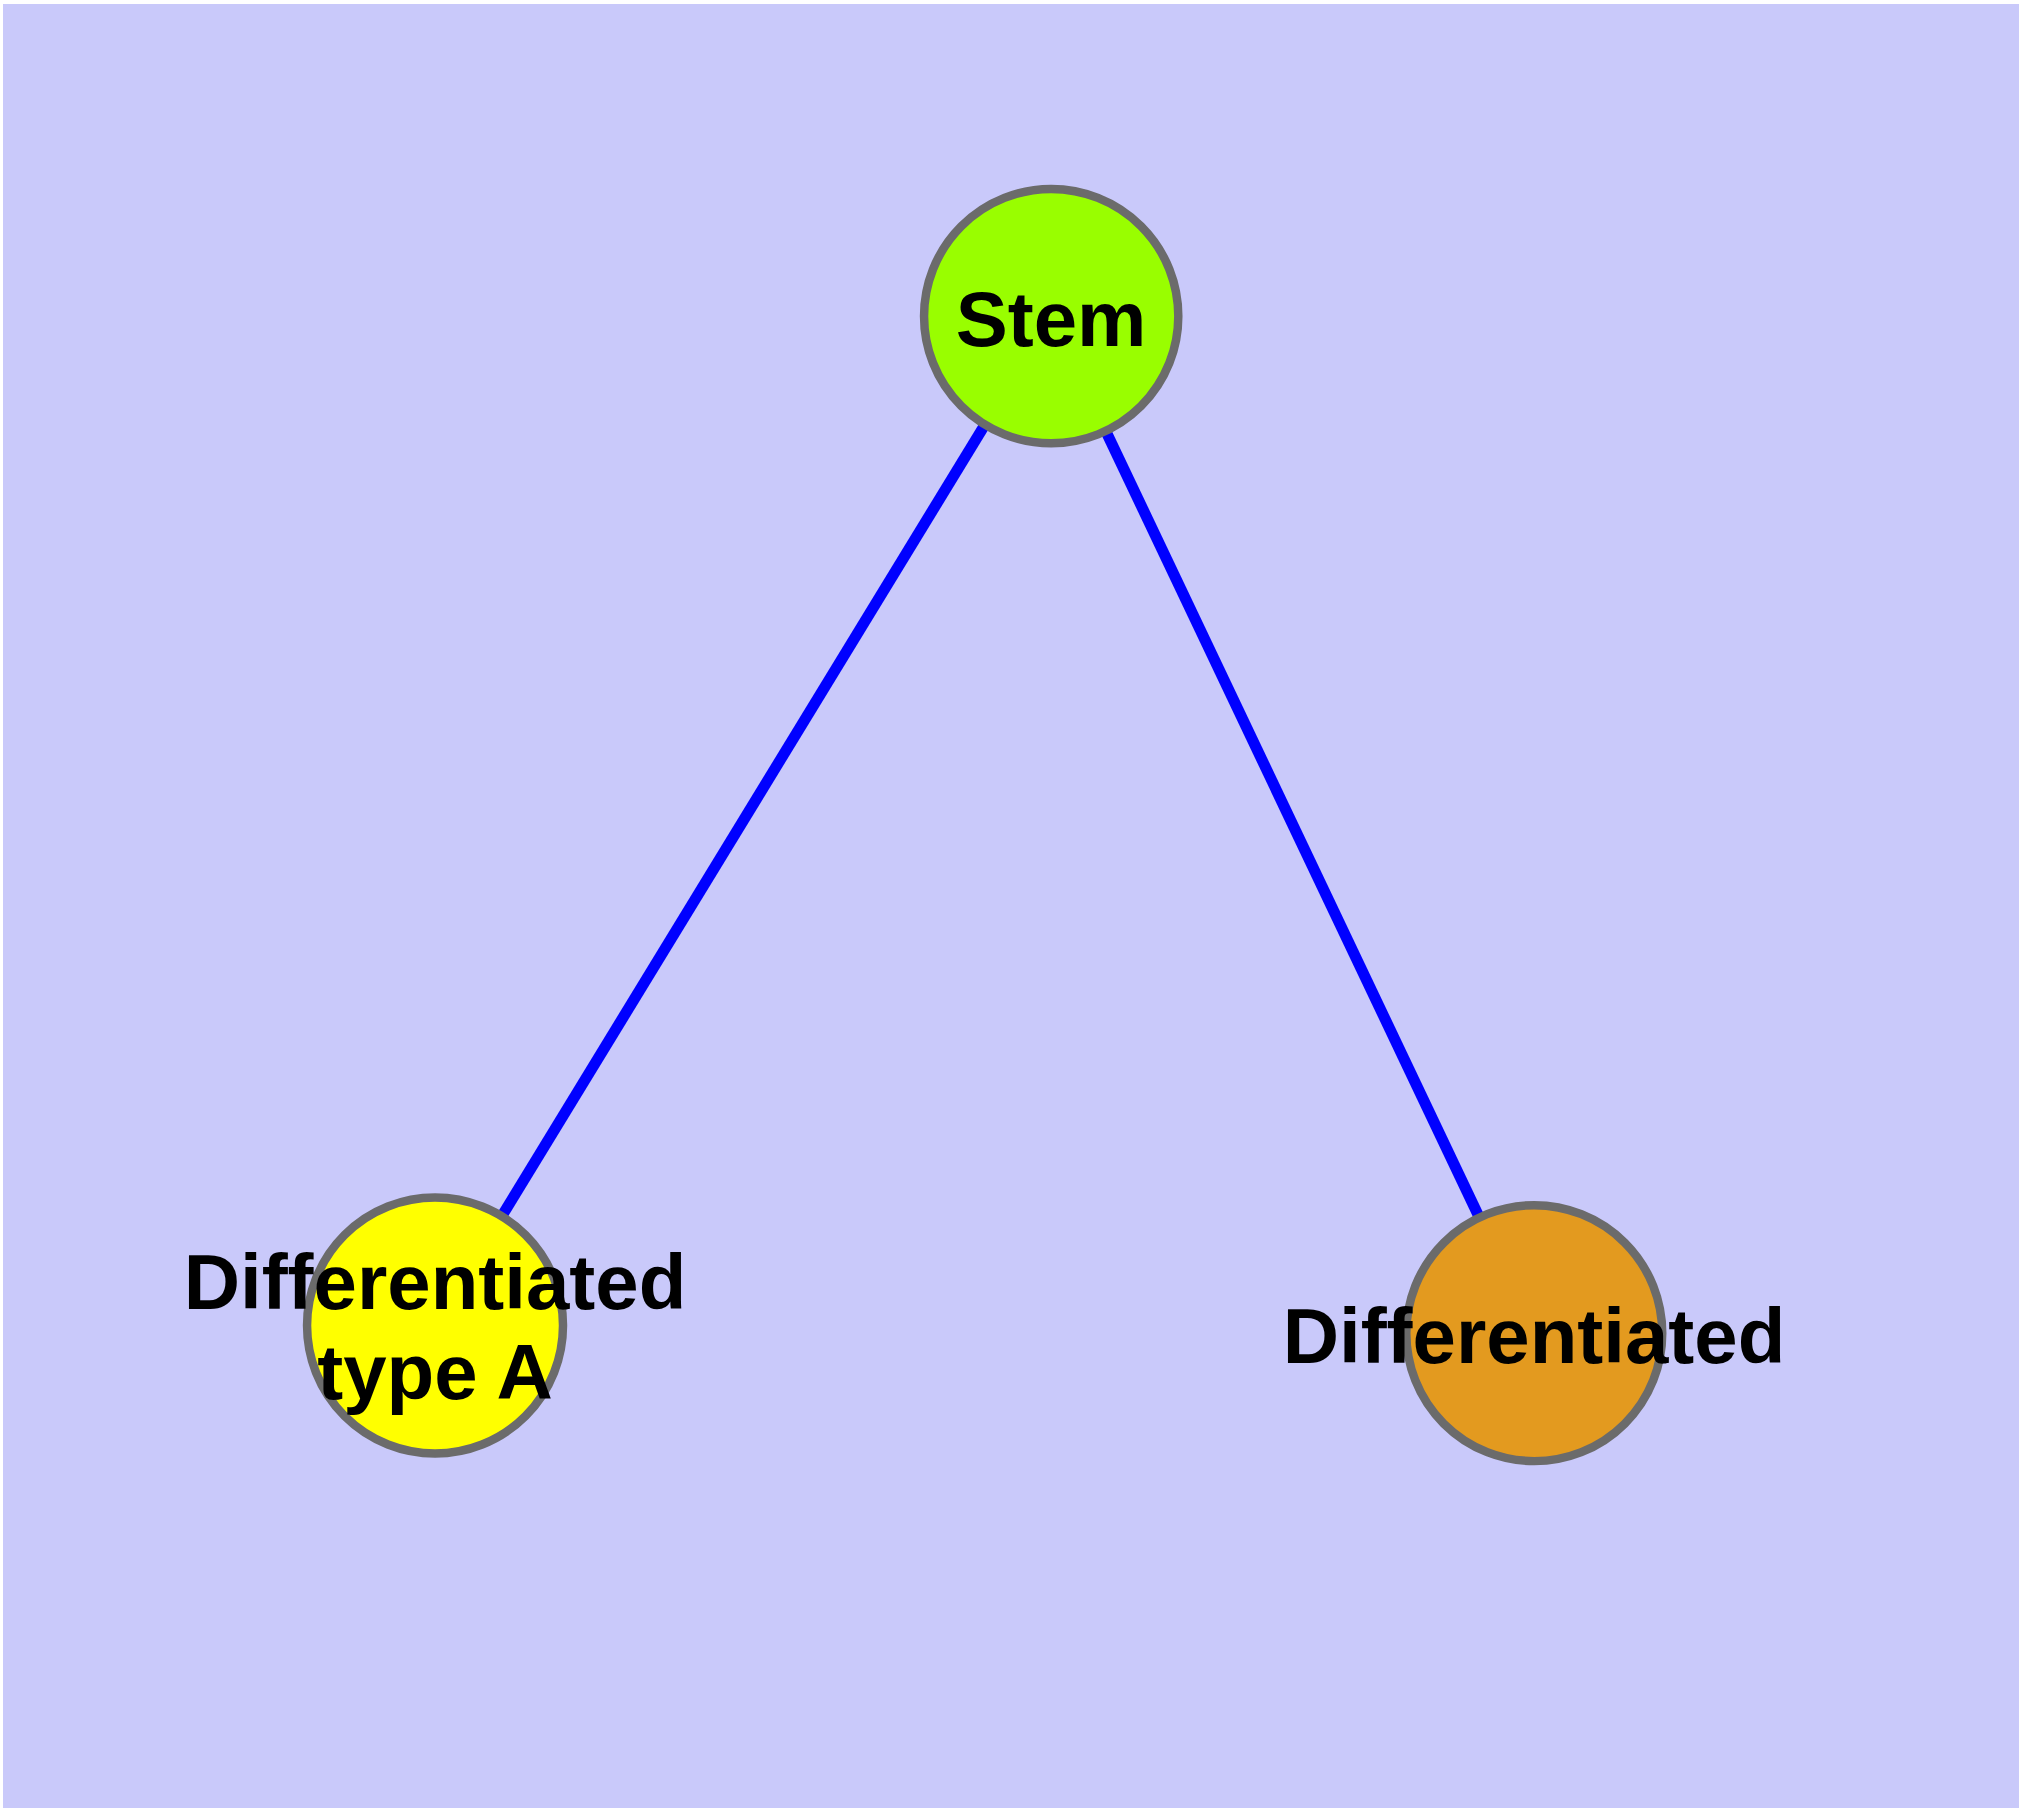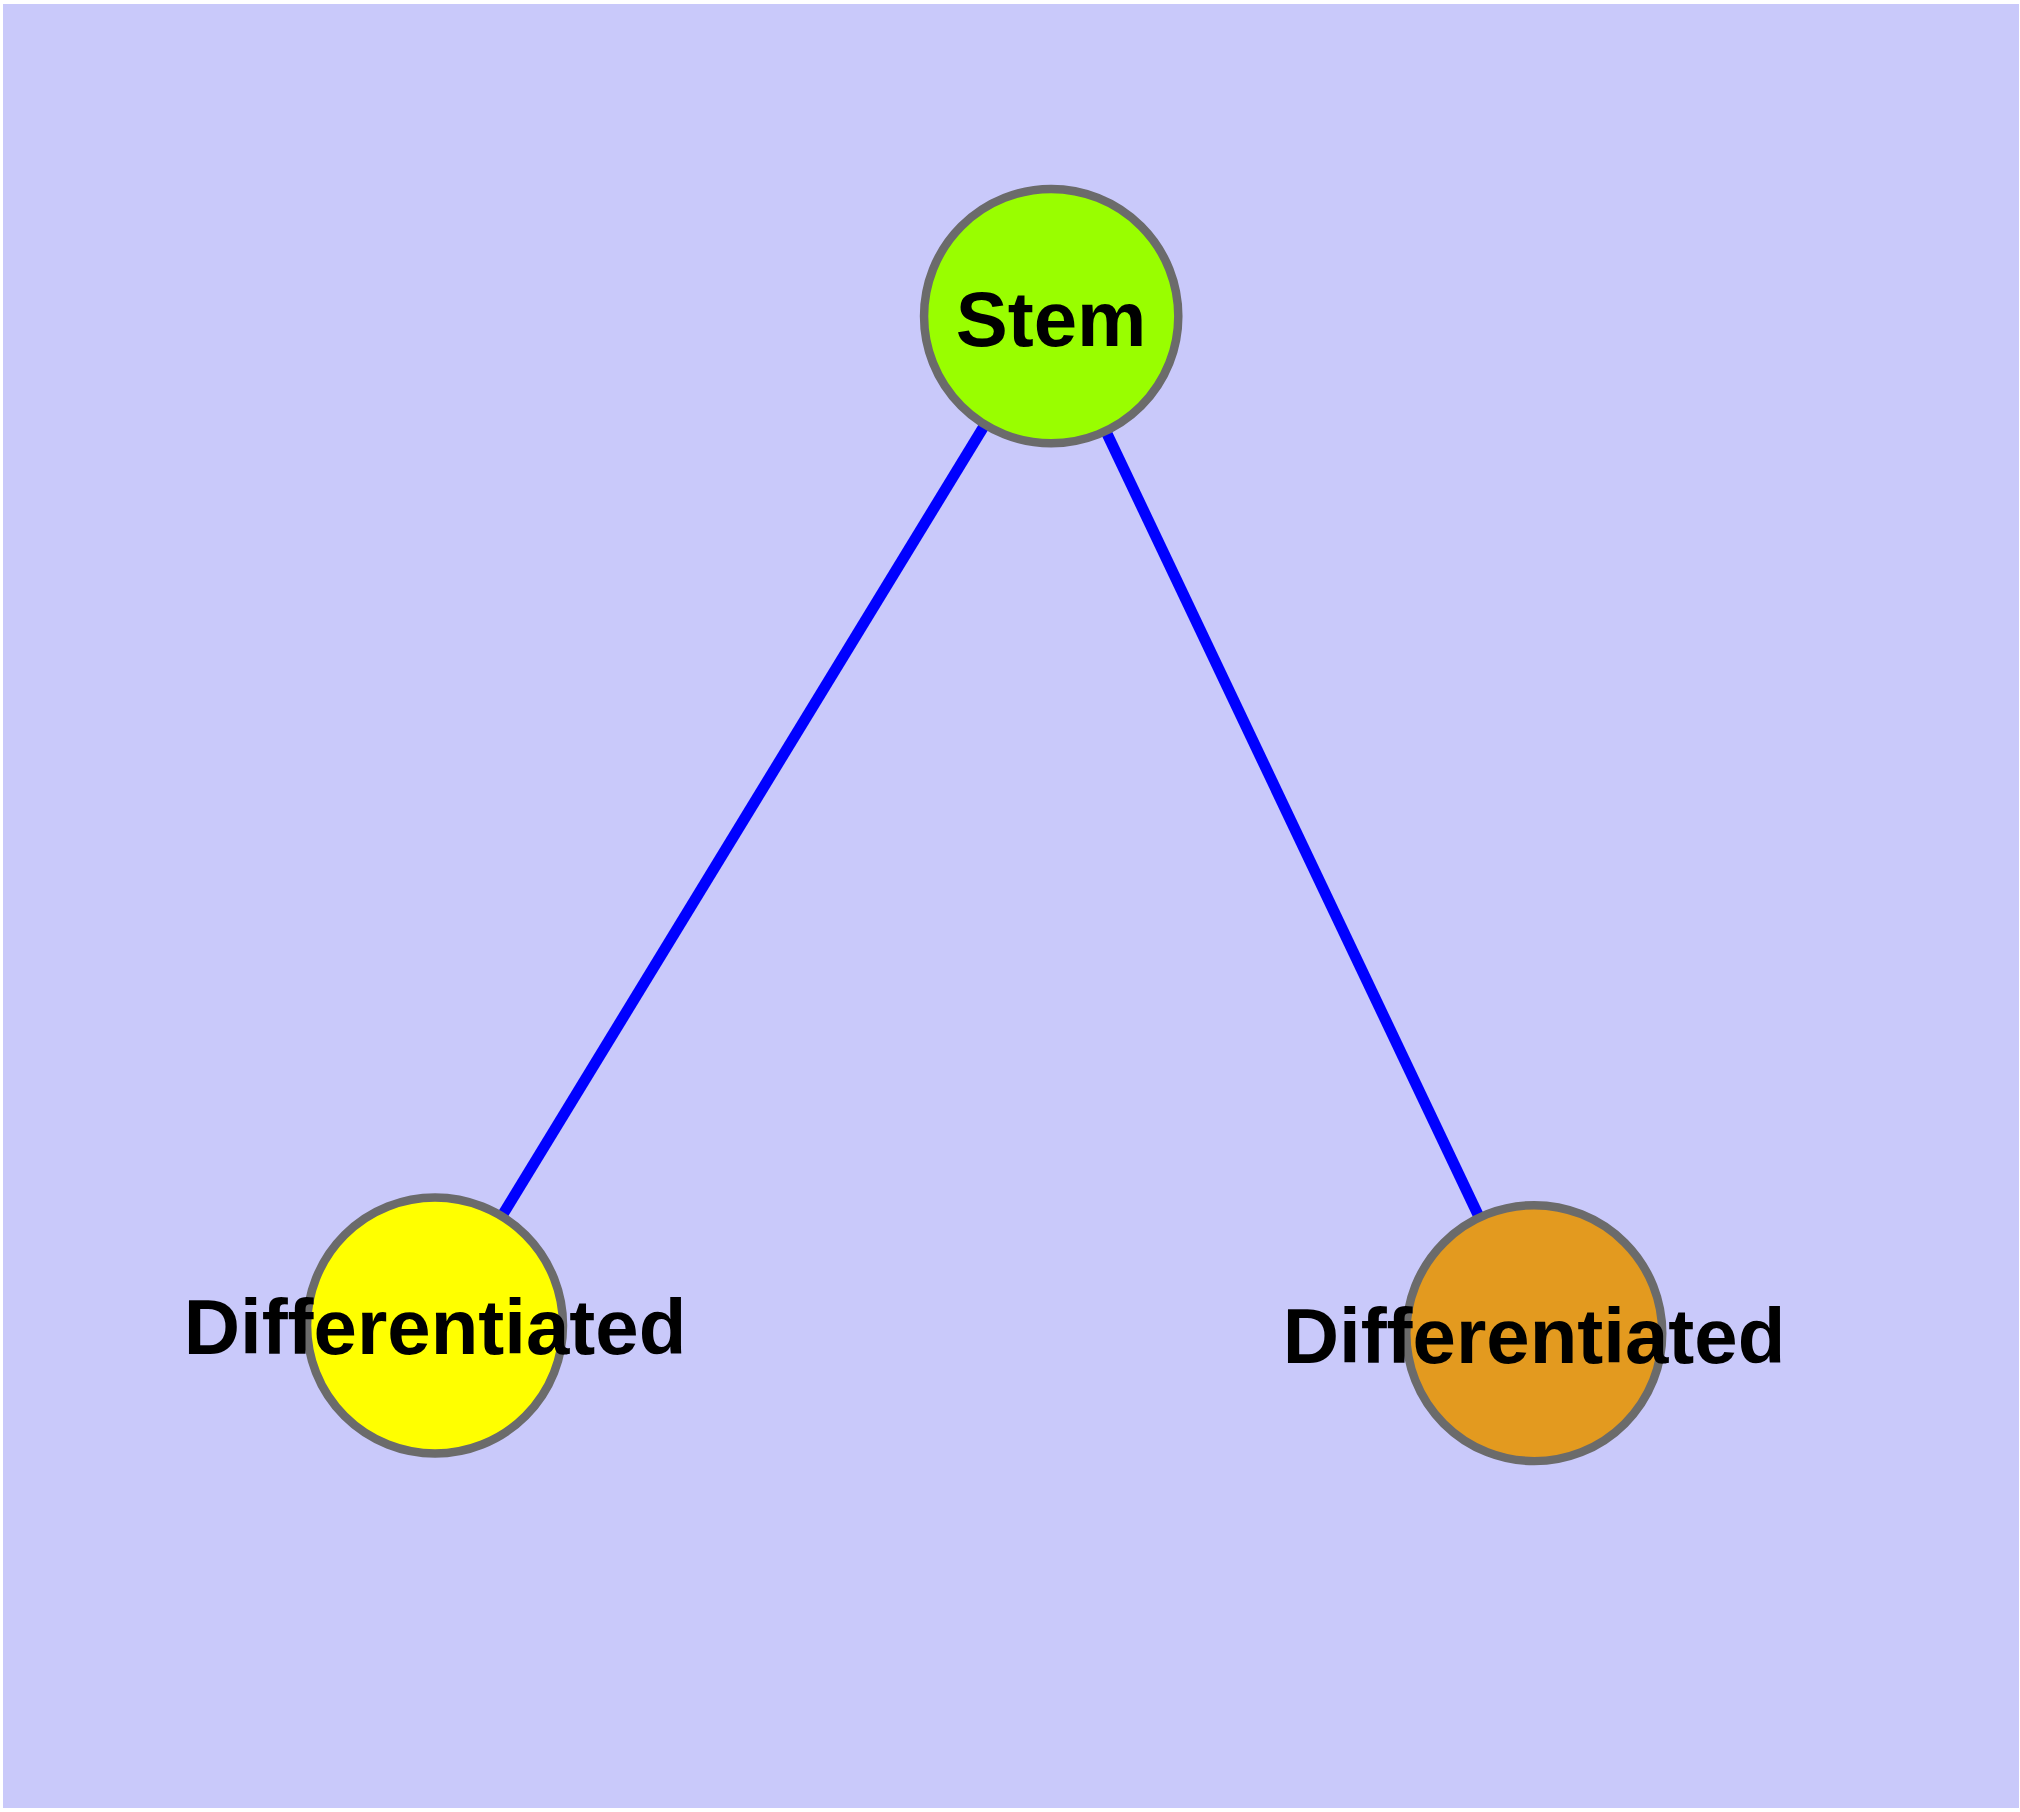--- a/index.html
+++ b/index.html
@@ -74,20 +74,21 @@
     <circle class="node-circle" cx="513" cy="1564" r="151" data-bind-style="stroke:diagram.node_border_color" fill="#FFFF00" style="stroke: rgb(107, 107, 107);"></circle>
     <circle class="node-circle" cx="1810" cy="1573" r="151" data-bind-style="stroke:diagram.node_border_color" fill="#E39A1F" style="stroke: rgb(107, 107, 107);"></circle>
   </svg>
 
   <div class="label-layer">
 
     <div class="node-label" style="left:1051px; top:319px;" data-bind="diagram.nodes.0.label">Stem</div>
 
     <div class="node-label" style="left:435px; top:1327px;">
       <div data-bind="diagram.nodes.1.label_line1">Differentiated</div>
+      <div data-bind="diagram.nodes.1.label_line2">type A</div>
     </div>
 
     <div class="node-label" style="left:1534px; top:1336px;">
       <div data-bind="diagram.nodes.2.label_line1">Differentiated</div>
     </div>
 
   </div>
 </div>
 
 

